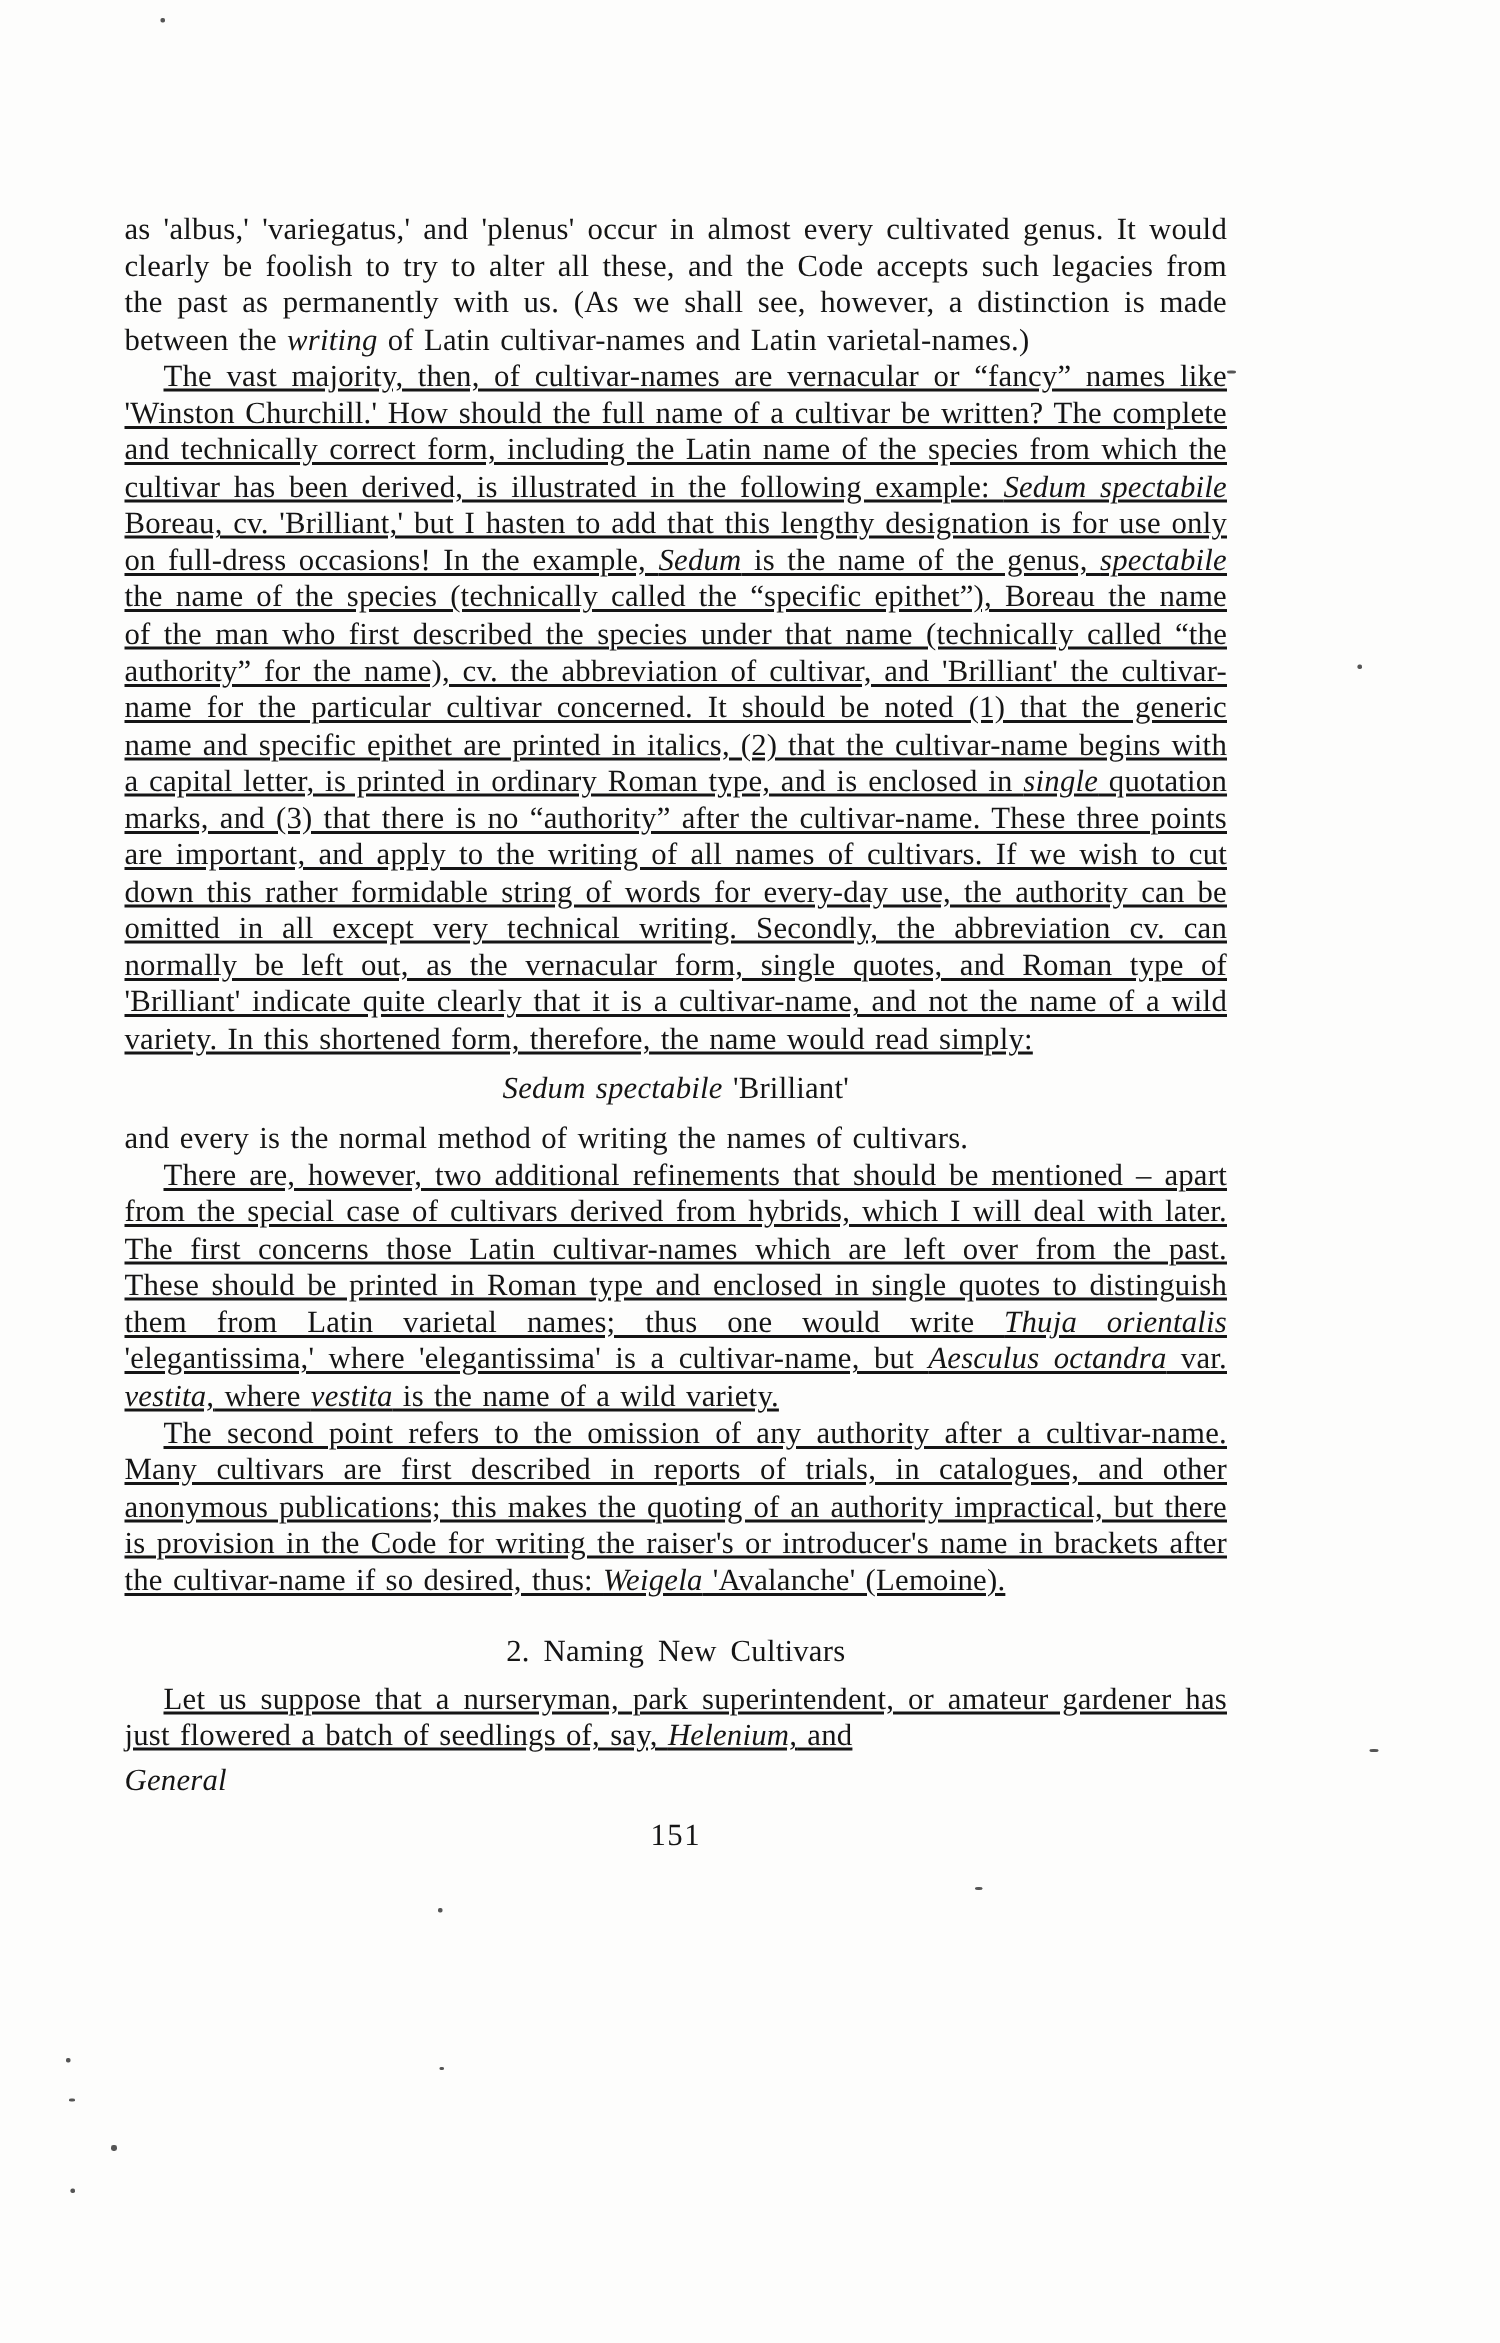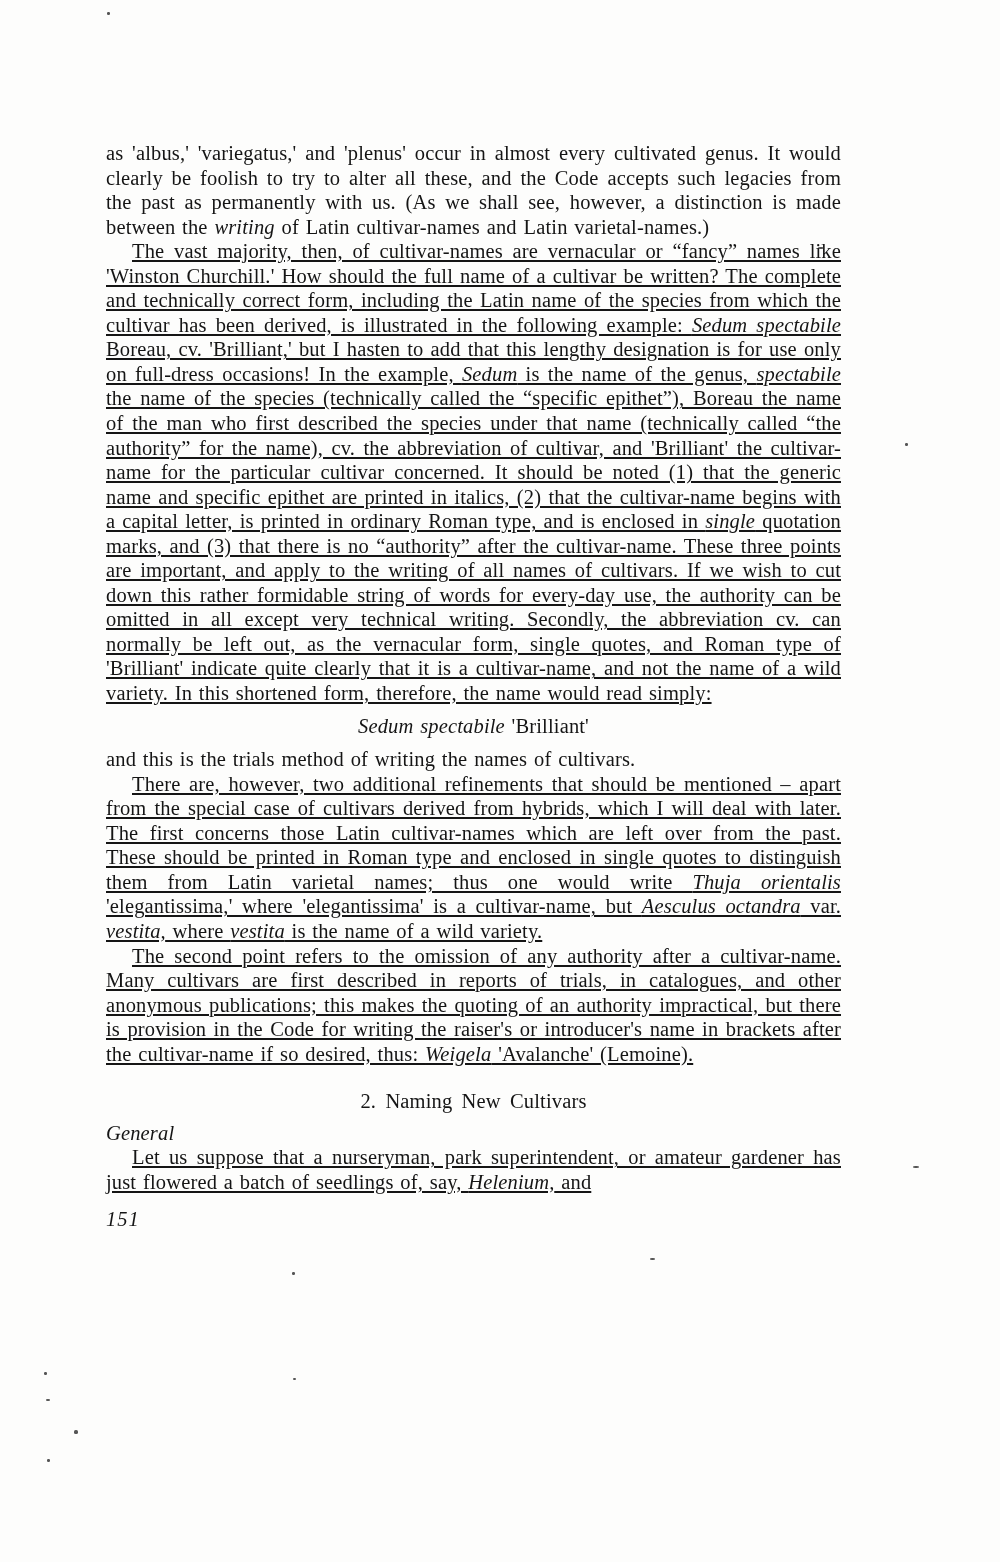--- a/index.html
+++ b/index.html
@@ -15,21 +15,21 @@
     font-family: "Liberation Serif", serif;
     color: #151515;
   }
   .page {
     position: absolute;
     inset: 0;
     background: #fdfdfc;
   }
   .text-block {
     position: absolute;
-    left: 106px;
+    left: 83px;
     top: 141px;
     width: 735px;
   }
   p.block {
     margin: 0;
     font-size: 20.5px;
     line-height: 24.55px;
     text-align: justify;
     letter-spacing: 0.15px;
     word-spacing: 1.5px;
@@ -47,48 +47,48 @@
     text-indent: 0;
     margin: 23px 0 7px 0;
     word-spacing: 4px;
   }
   p.subheading {
     text-align: left;
     text-indent: 0;
     margin: 5px 0 0 0;
   }
   p.page-number {
+    text-align: center;
     text-indent: 0;
     margin: 13px 0 0 0;
     letter-spacing: 1px;
-    font-style: italic;
   }
   .i { font-style: italic; }
   .b { font-weight: normal; }
   .speck {
     position: absolute;
     background: #2a2a2a;
     border-radius: 40%;
     opacity: 0.8;
   }
 </style>
 </head>
 <body>
 
 <div class="page">
   <div class="text-block">
       <p class="block body"><span>as 'albus,' 'variegatus,' and 'plenus' occur in almost every cultivated genus. It would clearly be foolish to try to alter all these, and the Code accepts such legacies from the past as permanently with us. (As we shall see, however, a distinction is made between the </span><span class="i">writing</span><span> of Latin cultivar-names and Latin varietal-names.)</span></p>
       <p class="block body indent"><span>The vast majority, then, of cultivar-names are vernacular or “fancy” names like 'Winston Churchill.' How should the full name of a cultivar be written? The complete and technically correct form, including the Latin name of the species from which the cultivar has been derived, is illustrated in the following example: </span><span class="i">Sedum spectabile</span><span> Boreau, cv. 'Brilliant,' but I hasten to add that this lengthy designation is for use only on full-dress occasions! In the example, </span><span class="i">Sedum</span><span> is the name of the genus, </span><span class="i">spectabile</span><span> the name of the species (technically called the “specific epithet”), Boreau the name of the man who first described the species under that name (technically called “the authority” for the name), cv. the abbreviation of cultivar, and 'Brilliant' the cultivar-name for the particular cultivar concerned. It should be noted (1) that the generic name and specific epithet are printed in italics, (2) that the cultivar-name begins with a capital letter, is printed in ordinary Roman type, and is enclosed in </span><span class="i">single</span><span> quotation marks, and (3) that there is no “authority” after the cultivar-name. These three points are important, and apply to the writing of all names of cultivars. If we wish to cut down this rather formidable string of words for every-day use, the authority can be omitted in all except very technical writing. Secondly, the abbreviation cv. can normally be left out, as the vernacular form, single quotes, and Roman type of 'Brilliant' indicate quite clearly that it is a cultivar-name, and not the name of a wild variety. In this shortened form, therefore, the name would read simply:</span></p>
       <p class="block example"><span class="i">Sedum spectabile</span><span> 'Brilliant'</span></p>
-      <p class="block body"><span>and this is the trials method of writing the names of cultivars.</span></p>
+      <p class="block body"><span>and every is the normal method of writing the names of cultivars.</span></p>
       <p class="block body indent"><span>There are, however, two additional refinements that should be mentioned – apart from the special case of cultivars derived from hybrids, which I will deal with later. The first concerns those Latin cultivar-names which are left over from the past. These should be printed in Roman type and enclosed in single quotes to distinguish them from Latin varietal names; thus one would write </span><span class="i">Thuja orientalis</span><span> 'elegantissima,' where 'elegantissima' is a cultivar-name, but </span><span class="i">Aesculus octandra</span><span> var. </span><span class="i">vestita,</span><span> where </span><span class="i">vestita</span><span> is the name of a wild variety.</span></p>
       <p class="block body indent"><span>The second point refers to the omission of any authority after a cultivar-name. Many cultivars are first described in reports of trials, in catalogues, and other anonymous publications; this makes the quoting of an authority impractical, but there is provision in the Code for writing the raiser's or introducer's name in brackets after the cultivar-name if so desired, thus: </span><span class="i">Weigela</span><span> 'Avalanche' (Lemoine).</span></p>
       <p class="block heading"><span class="b">2. Naming New Cultivars</span></p>
+      <p class="block body indent"><span>Let us suppose that a nurseryman, park superintendent, or amateur gardener has just flowered a batch of seedlings of, say, </span><span class="i">Helenium,</span><span> and</span></p>
       <p class="block subheading"><span class="i">General</span></p>
-      <p class="block body indent"><span>Let us suppose that a nurseryman, park superintendent, or amateur gardener has just flowered a batch of seedlings of, say, </span><span class="i">Helenium,</span><span> and</span></p>
       <p class="block page-number"><span>151</span></p>
     </div>
 
   <div class="speck" style="left:107px;top:12px;width:3px;height:3px;"></div>
   <div class="speck" style="left:818px;top:247px;width:6px;height:2px;"></div>
   <div class="speck" style="left:905px;top:443px;width:3px;height:3px;"></div>
   <div class="speck" style="left:913px;top:1166px;width:6px;height:2px;"></div>
   <div class="speck" style="left:650px;top:1258px;width:5px;height:2px;"></div>
   <div class="speck" style="left:292px;top:1272px;width:3px;height:3px;"></div>
   <div class="speck" style="left:293px;top:1378px;width:3px;height:2px;"></div>

